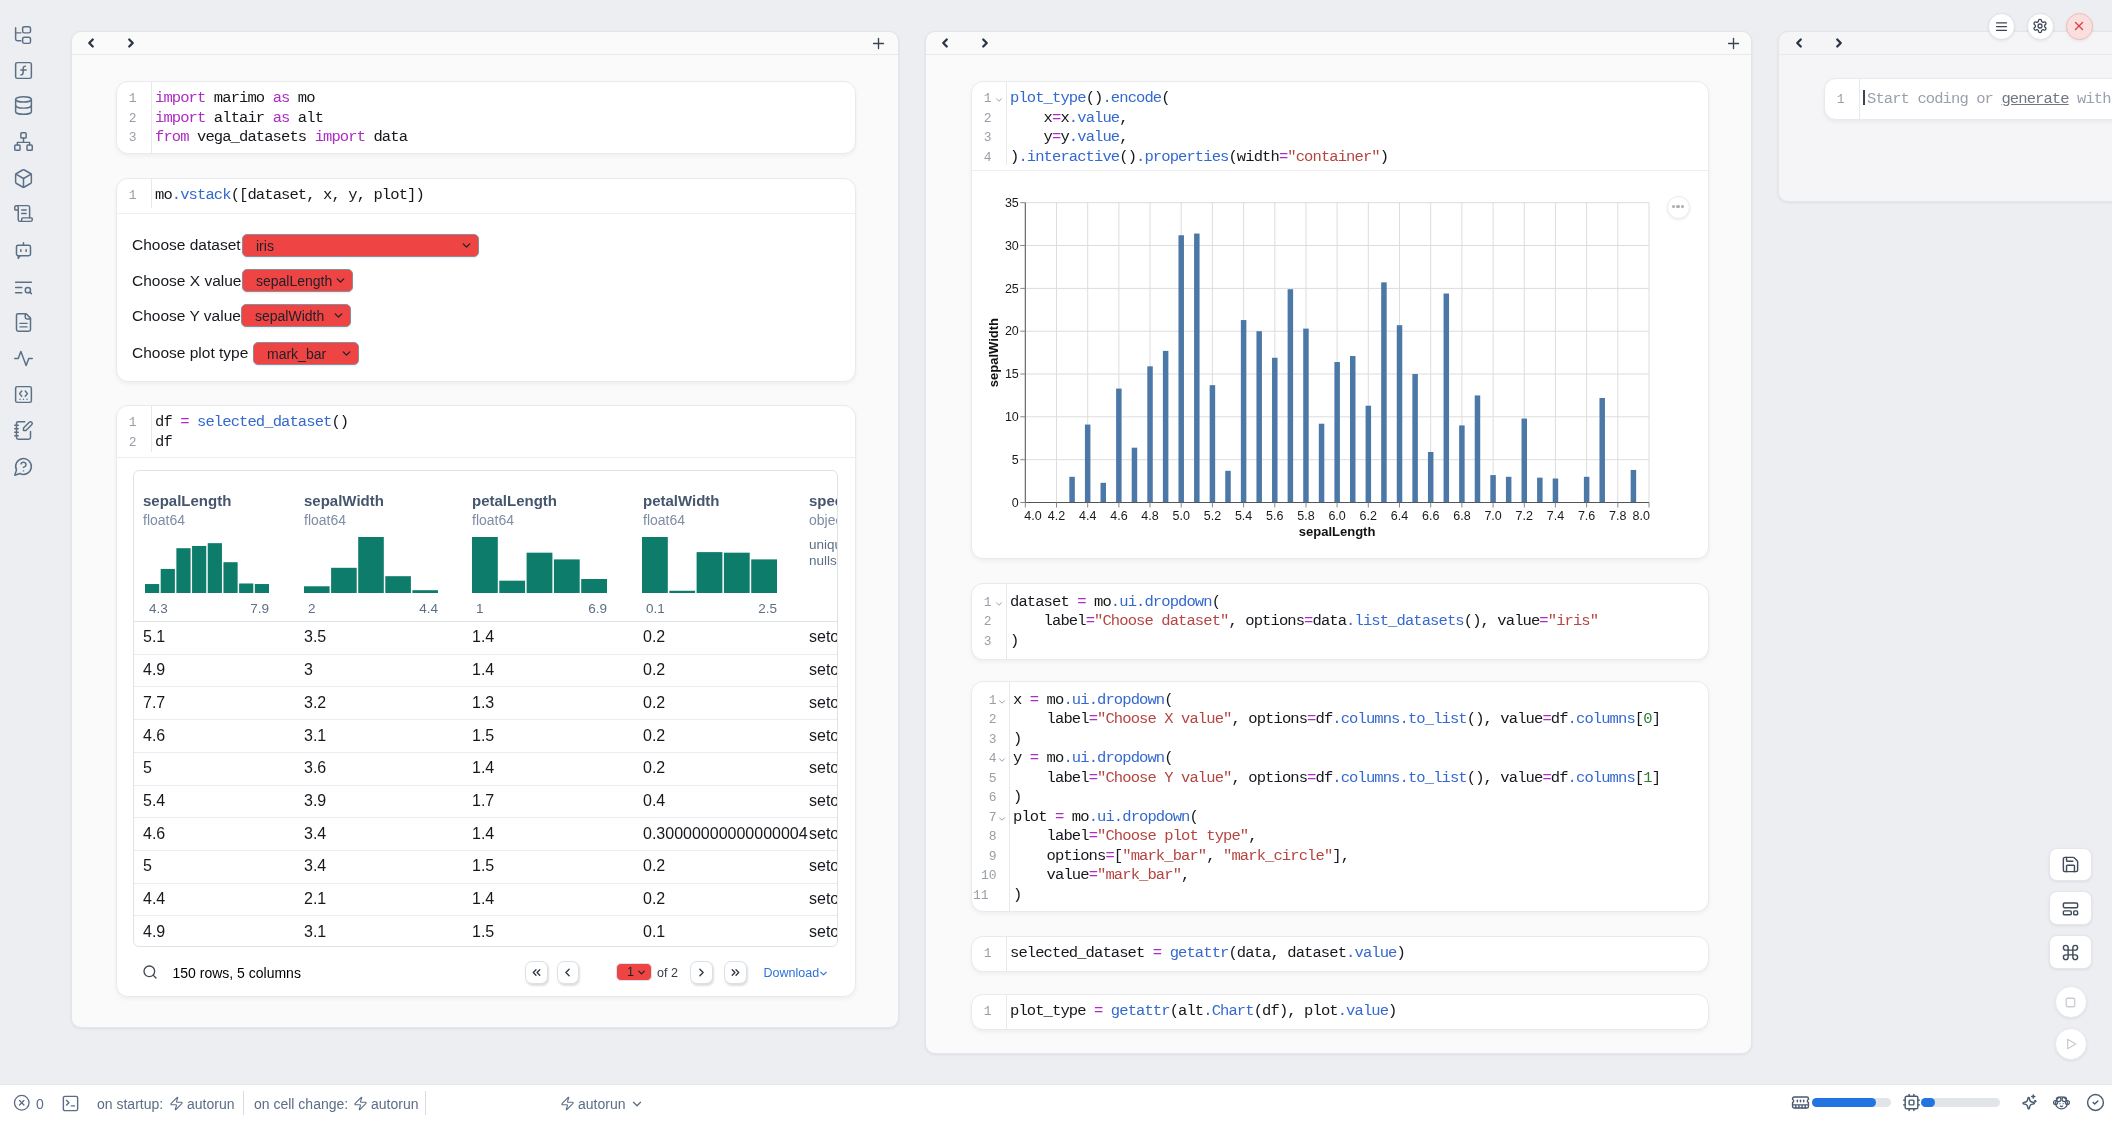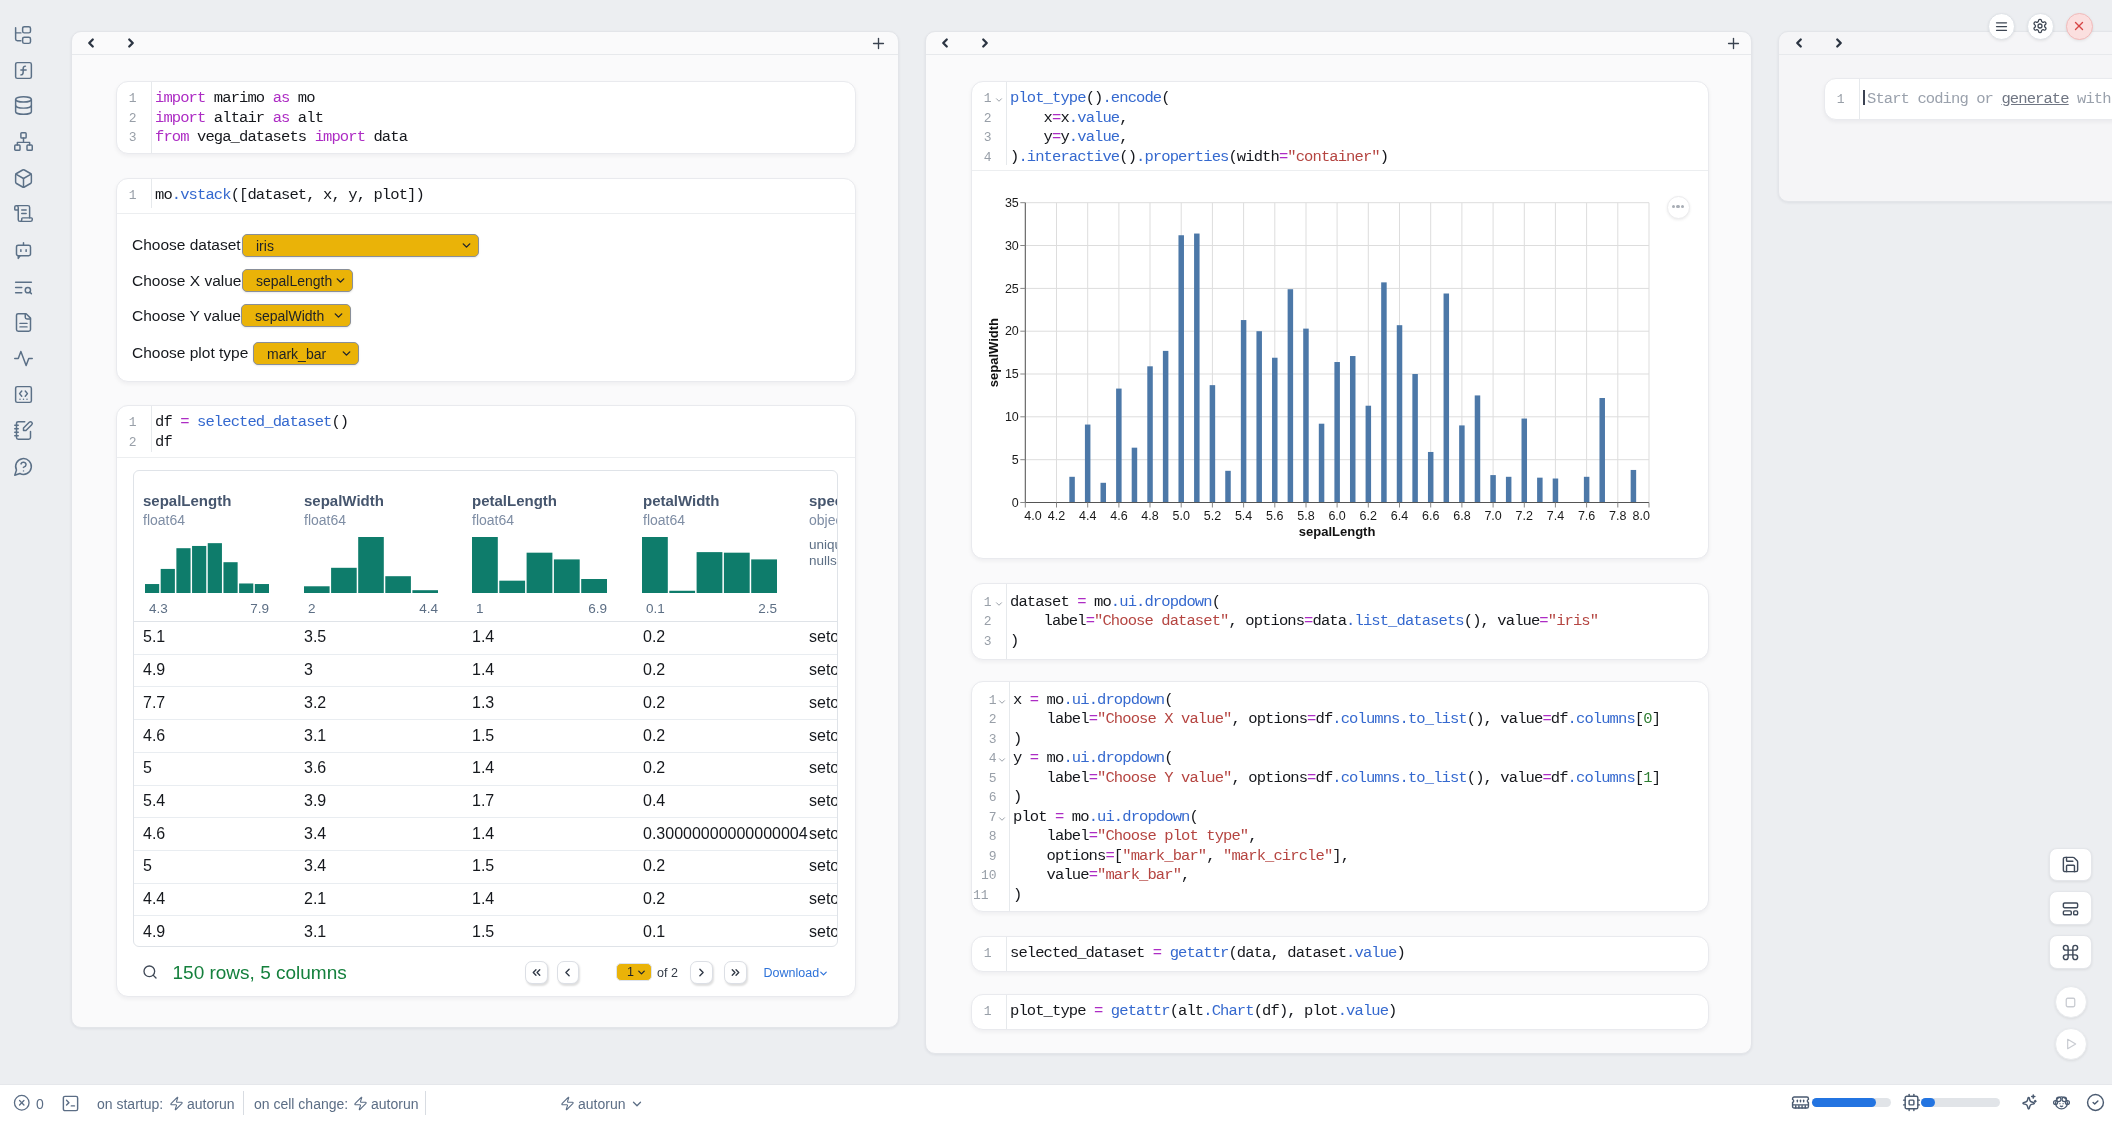--- a/index.html
+++ b/index.html
@@ -10,21 +10,21 @@
 .cell {position:absolute;background:#fff;border:1px solid #e9eaee;border-radius:12px;
   box-shadow:0 2px 4px rgba(15,23,42,.05);font-family:"Liberation Mono",monospace;
   font-size:15.5px;line-height:19.5px;color:#15171c;padding:7px 0;overflow:hidden}
 .cell .r {white-space:pre;letter-spacing:-0.9px}
 .cell .ln {display:inline-block;text-align:right;color:#989fa8;font-size:13px;
   vertical-align:top;letter-spacing:0}
 .cell .tx {padding-left:4.5px}
 .gut {position:absolute;top:0;bottom:0;width:0;border-right:1px solid #e6e9ec}
 .k {color:#ad2cc4} .f {color:#3569cf} .s {color:#b54541} .n {color:#2e7d32}
 .lbl {position:absolute;font-size:15.5px;color:#15181d;transform:translateY(-50%);white-space:nowrap}
-.select {position:absolute;background:#eab308;border:1px solid #898f99;border-radius:5px;
+.select {position:absolute;background:#ef4444;border:1px solid #898f99;border-radius:5px;
   box-shadow:0 1px 2px rgba(0,0,0,.09);font-size:14px;color:#1d2128}
 .select span {position:absolute;left:13px;top:50%;transform:translateY(-50%);white-space:nowrap}
 .tbl {position:absolute;background:#fff;border:1px solid #dfe3e8;border-radius:6px;overflow:hidden}
 .th {position:absolute;font-size:15px;font-weight:bold;color:#46566e;white-space:nowrap}
 .tt {position:absolute;font-size:14px;color:#7e8da4;white-space:nowrap}
 .mm {position:absolute;font-size:13.5px;color:#5d6f85;white-space:nowrap}
 .tv {position:absolute;font-size:16px;color:#15181d;transform:translateY(-50%);white-space:nowrap}
 .rowsep {position:absolute;left:0;right:0;height:1px;background:#e9edf1}
 .fbtn {position:absolute;width:22.5px;height:23.5px;background:#fff;border:1px solid #dcdfe5;
   border-radius:7px;box-shadow:1px 1.5px 2px rgba(0,0,0,.13)}
@@ -285,21 +285,21 @@
     <div class="tv" style="left:170px;top:460.7px">3.1</div>
     <div class="tv" style="left:338px;top:460.7px">1.5</div>
     <div class="tv" style="left:509px;top:460.7px">0.1</div>
     <div class="tv" style="left:675px;top:460.7px">setosa</div>
     <div class="rowsep" style="top:444.3px"></div>
   </div>
 <svg class="abs" style="left:142.0px;top:964.0px" width="16" height="16" viewBox="0 0 24 24" fill="none" stroke="#3f4856" stroke-width="2.0" stroke-linecap="round" stroke-linejoin="round">
     <circle cx="11" cy="11" r="8"></circle>
     <path d="m21 21-4.3-4.3"></path>
   </svg>
-<div class="ftxt" style="left:172.5px;top:973px;font-size:19px;color:#15803d">150 rows, 5 columns</div>
+<div class="ftxt" style="left:172.5px;top:973px;font-size:14px;color:#000000">150 rows, 5 columns</div>
 <div class="fbtn" style="left:525px;top:960.5px"></div>
 <svg class="abs" style="left:529.8px;top:965.5px" width="13" height="13" viewBox="0 0 24 24" fill="none" stroke="#323a47" stroke-width="2.5" stroke-linecap="round" stroke-linejoin="round">
     <path d="m11 17-5-5 5-5"></path>
     <path d="m18 17-5-5 5-5"></path>
   </svg>
 <div class="fbtn" style="left:556.5px;top:960.5px"></div>
 <svg class="abs" style="left:561.3px;top:965.5px" width="13" height="13" viewBox="0 0 24 24" fill="none" stroke="#323a47" stroke-width="2.5" stroke-linecap="round" stroke-linejoin="round">
     <path d="m15 18-6-6 6-6"></path>
   </svg>
 <div class="ftxt" style="left:618px;top:973px">Page</div>

